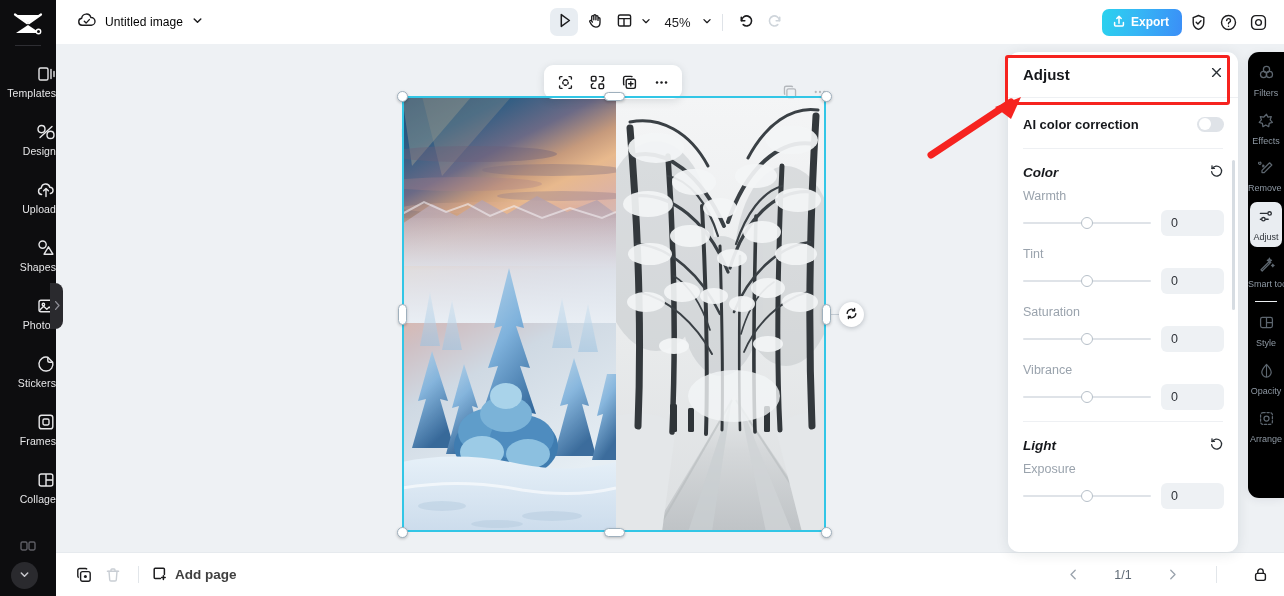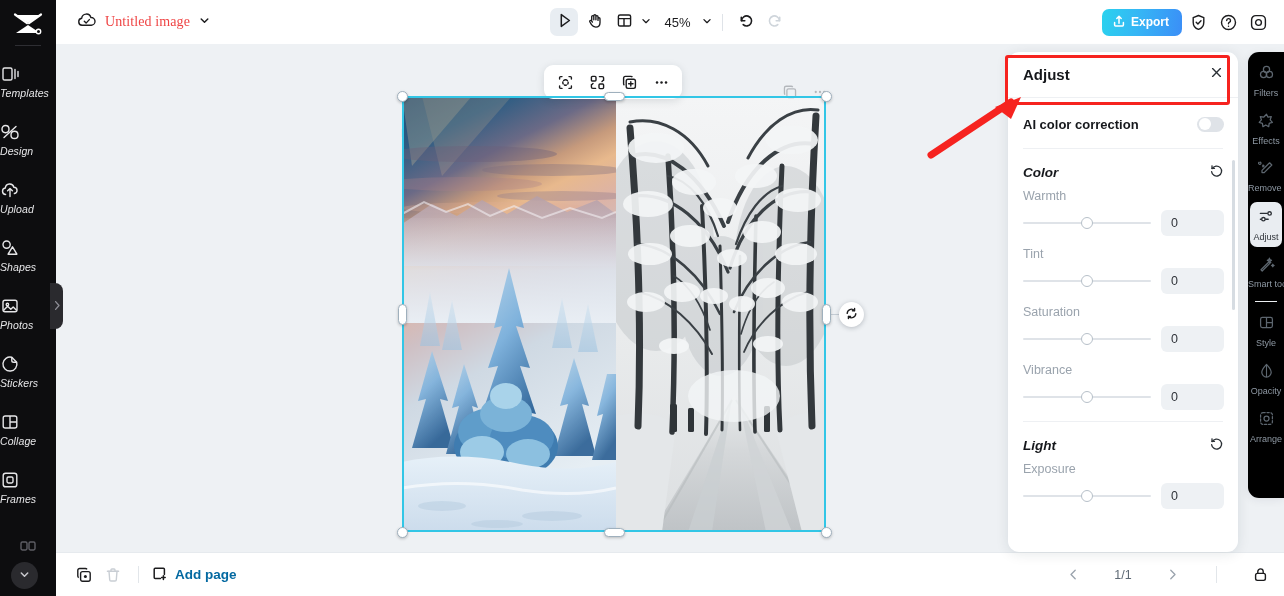--- a/index.html
+++ b/index.html
@@ -15,21 +15,21 @@
   .left-rail{
     position:absolute; left:0; top:0; width:56px; height:596px;
     background:#0d0d0f; z-index:40;
     display:flex; flex-direction:column; align-items:center;
   }
   .logo{ margin-top:7px; width:40px; height:34px; display:flex; align-items:center; justify-content:center; }
   .rail-div{ width:26px; height:1px; background:#2e2e33; margin:4px 0 6px; }
   .rail-items{ width:56px; flex:1; overflow:hidden; }
   .rail-item{
     width:56px; height:58px; display:flex; flex-direction:column;
-    align-items:flex-start; justify-content:center; gap:4px; cursor:pointer;font-style:italic;
+    align-items:flex-end; justify-content:center; gap:4px; cursor:pointer;
   }
   .rail-item .ic{ width:20px; height:20px; display:block; }
   .rail-item .lb{
     font-size:10.5px; color:#e6e6e8; line-height:11px; letter-spacing:.1px;
     white-space:nowrap;
   }
   .rail-peek{
     position:absolute; left:0; bottom:40px; width:56px; height:20px;
     display:flex; justify-content:center; overflow:hidden;
   }
@@ -44,21 +44,21 @@
     background:#2a2a2e; border-radius:0 8px 8px 0;
     display:flex; align-items:center; justify-content:center; z-index:41; cursor:pointer;
   }
 
   
   .topbar{
     position:absolute; left:56px; top:0; width:1228px; height:44px;
     background:#ffffff; display:flex; align-items:center; z-index:30;
   }
   .tb-left{ display:flex; align-items:center; gap:8px; margin-left:20px; }
-  .doc-title{ font-size:14px; color:#ef4444; letter-spacing:.1px;font-family:Liberation Serif, serif; }
+  .doc-title{ font-size:12px; color:#000000; letter-spacing:.1px; }
   .tb-center{
     position:absolute; left:0; right:0; margin:0 auto; width:240px;
     display:flex; align-items:center; justify-content:center; gap:2px;
   }
   .tb-btn{
     width:28px; height:28px; border-radius:7px; display:flex;
     align-items:center; justify-content:center; cursor:pointer; background:transparent; border:none;
   }
   .tb-btn.active{ background:#e8edf2; }
   .zoom-val{ font-size:13px; color:#1c1c1e; padding:0 2px; }
@@ -121,21 +121,21 @@
   }
 
   
   .bottombar{
     position:absolute; left:56px; top:552px; width:1228px; height:44px;
     background:#ffffff; border-top:1px solid #e6eaee; display:flex; align-items:center; z-index:30;
   }
   .bb-left{ display:flex; align-items:center; gap:2px; margin-left:14px; }
   .bb-sep{ width:1px; height:17px; background:#e2e6ea; margin:0 10px; }
   .add-page{
-    display:flex; align-items:center; gap:7px; font-size:13.5px; color:#0369a1;
+    display:flex; align-items:center; gap:7px; font-size:13.5px; color:#404040;
     font-weight:bold; cursor:pointer;
   }
   .bb-right{ position:absolute; right:10px; display:flex; align-items:center; gap:20px; }
   .pg-ind{ font-size:12.5px; color:#5f6a75; min-width:32px; text-align:center; }
 
   
   .adjust-panel{
     position:absolute; left:1008px; top:52px; width:230px; height:500px;
     background:#fff; border-radius:11px; box-shadow:0 2px 13px rgba(23,35,50,.10);
     overflow:hidden; z-index:35;
@@ -278,34 +278,34 @@
           <svg width="20" height="20" viewBox="0 0 20 20" fill="none" stroke="#e6e6e8" stroke-width="1.4">
             <path d="M11.8 3.3a7 7 0 1 0 4.9 4.9l-4.9-4.9z" stroke-linejoin="round"></path>
             <path d="M11.8 3.3v3.1a1.8 1.8 0 0 0 1.8 1.8h3.1" stroke-linejoin="round"></path>
           </svg>
         </span>
         <span class="lb">Stickers</span>
       </div>
       <div class="rail-item">
         <span class="ic">
           <svg width="20" height="20" viewBox="0 0 20 20" fill="none" stroke="#e6e6e8" stroke-width="1.4">
-            <rect x="3.2" y="4" width="13.6" height="12" rx="2"></rect>
-            <path d="M10 4v12M10 10h6.8"></path>
-          </svg>
-        </span>
-        <span class="lb">Collage</span>
+            <rect x="3.2" y="3.2" width="13.6" height="13.6" rx="2.4"></rect>
+            <rect x="7" y="7" width="6" height="6" rx="1.4"></rect>
+          </svg>
+        </span>
+        <span class="lb">Frames</span>
       </div>
       <div class="rail-item">
         <span class="ic">
           <svg width="20" height="20" viewBox="0 0 20 20" fill="none" stroke="#e6e6e8" stroke-width="1.4">
-            <rect x="3.2" y="3.2" width="13.6" height="13.6" rx="2.4"></rect>
-            <rect x="7" y="7" width="6" height="6" rx="1.4"></rect>
-          </svg>
-        </span>
-        <span class="lb">Frames</span>
+            <rect x="3.2" y="4" width="13.6" height="12" rx="2"></rect>
+            <path d="M10 4v12M10 10h6.8"></path>
+          </svg>
+        </span>
+        <span class="lb">Collage</span>
       </div>
     </div>
 
     <div class="rail-peek">
       <span class="ic">
         <svg width="20" height="20" viewBox="0 0 20 20" fill="none" stroke="#6c6c73" stroke-width="1.4">
           <rect x="3" y="6" width="6" height="8" rx="1.4"></rect>
           <rect x="11" y="6" width="6" height="8" rx="1.4"></rect>
         </svg>
       </span>

